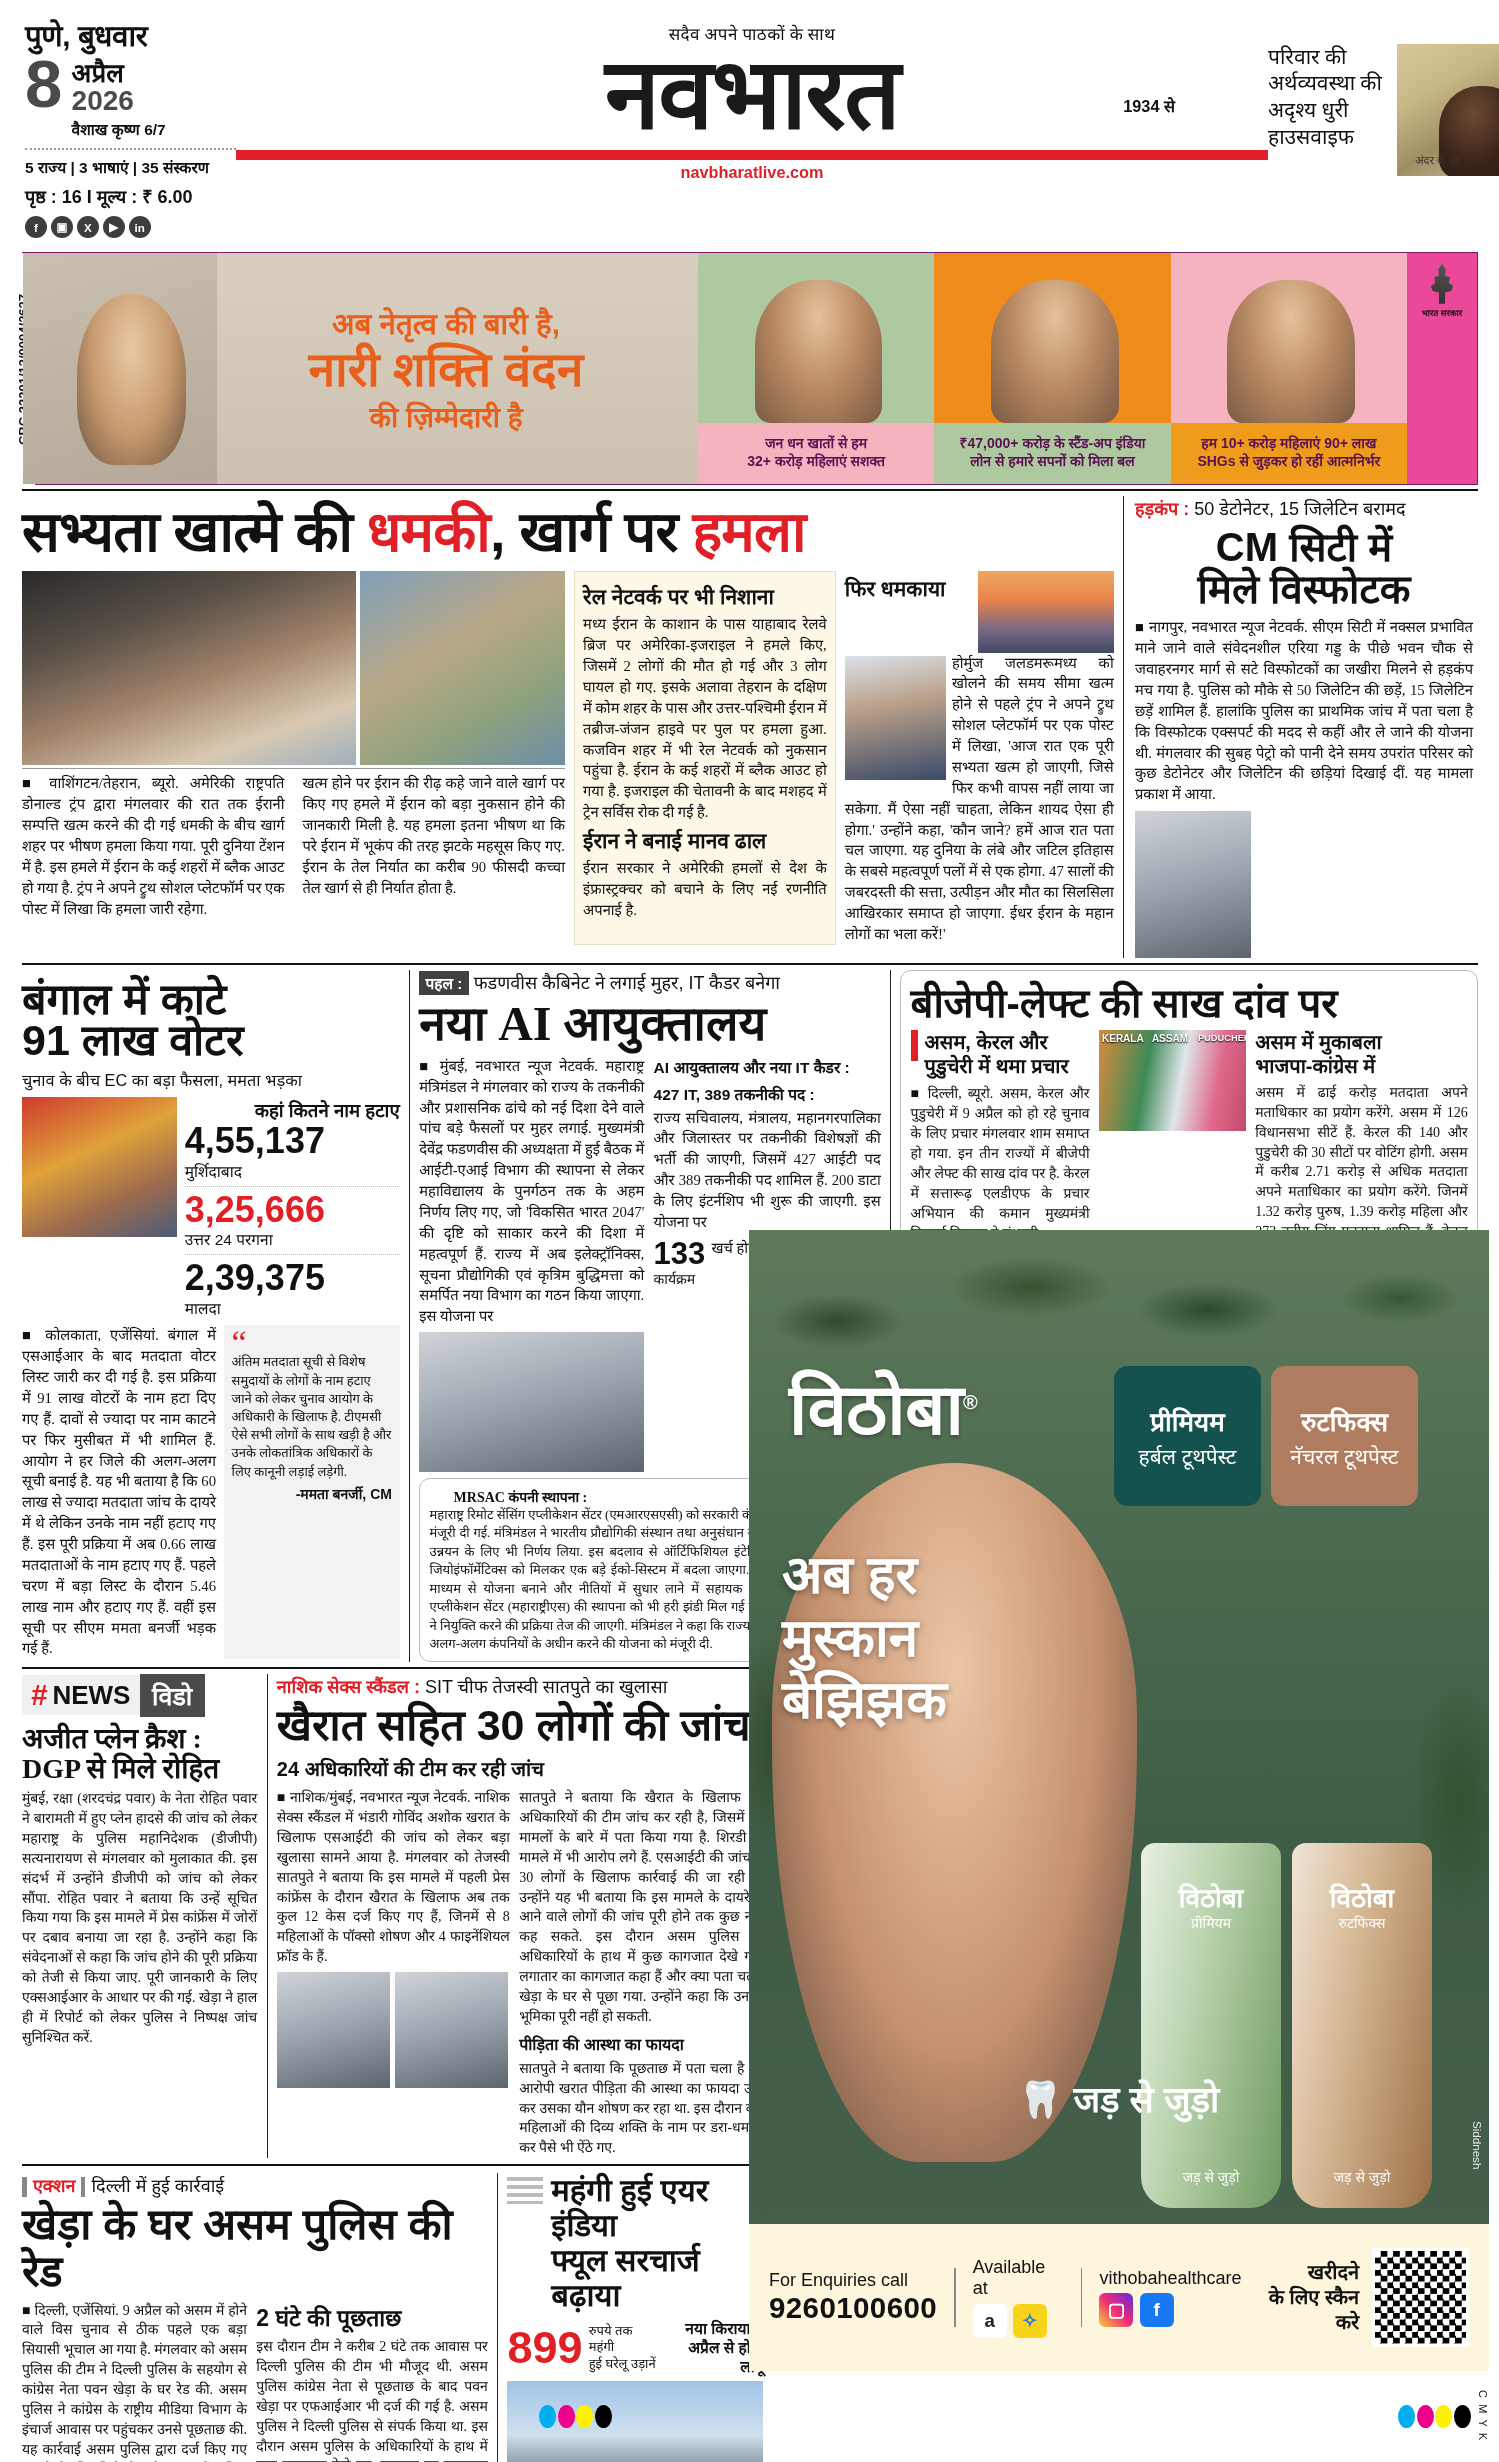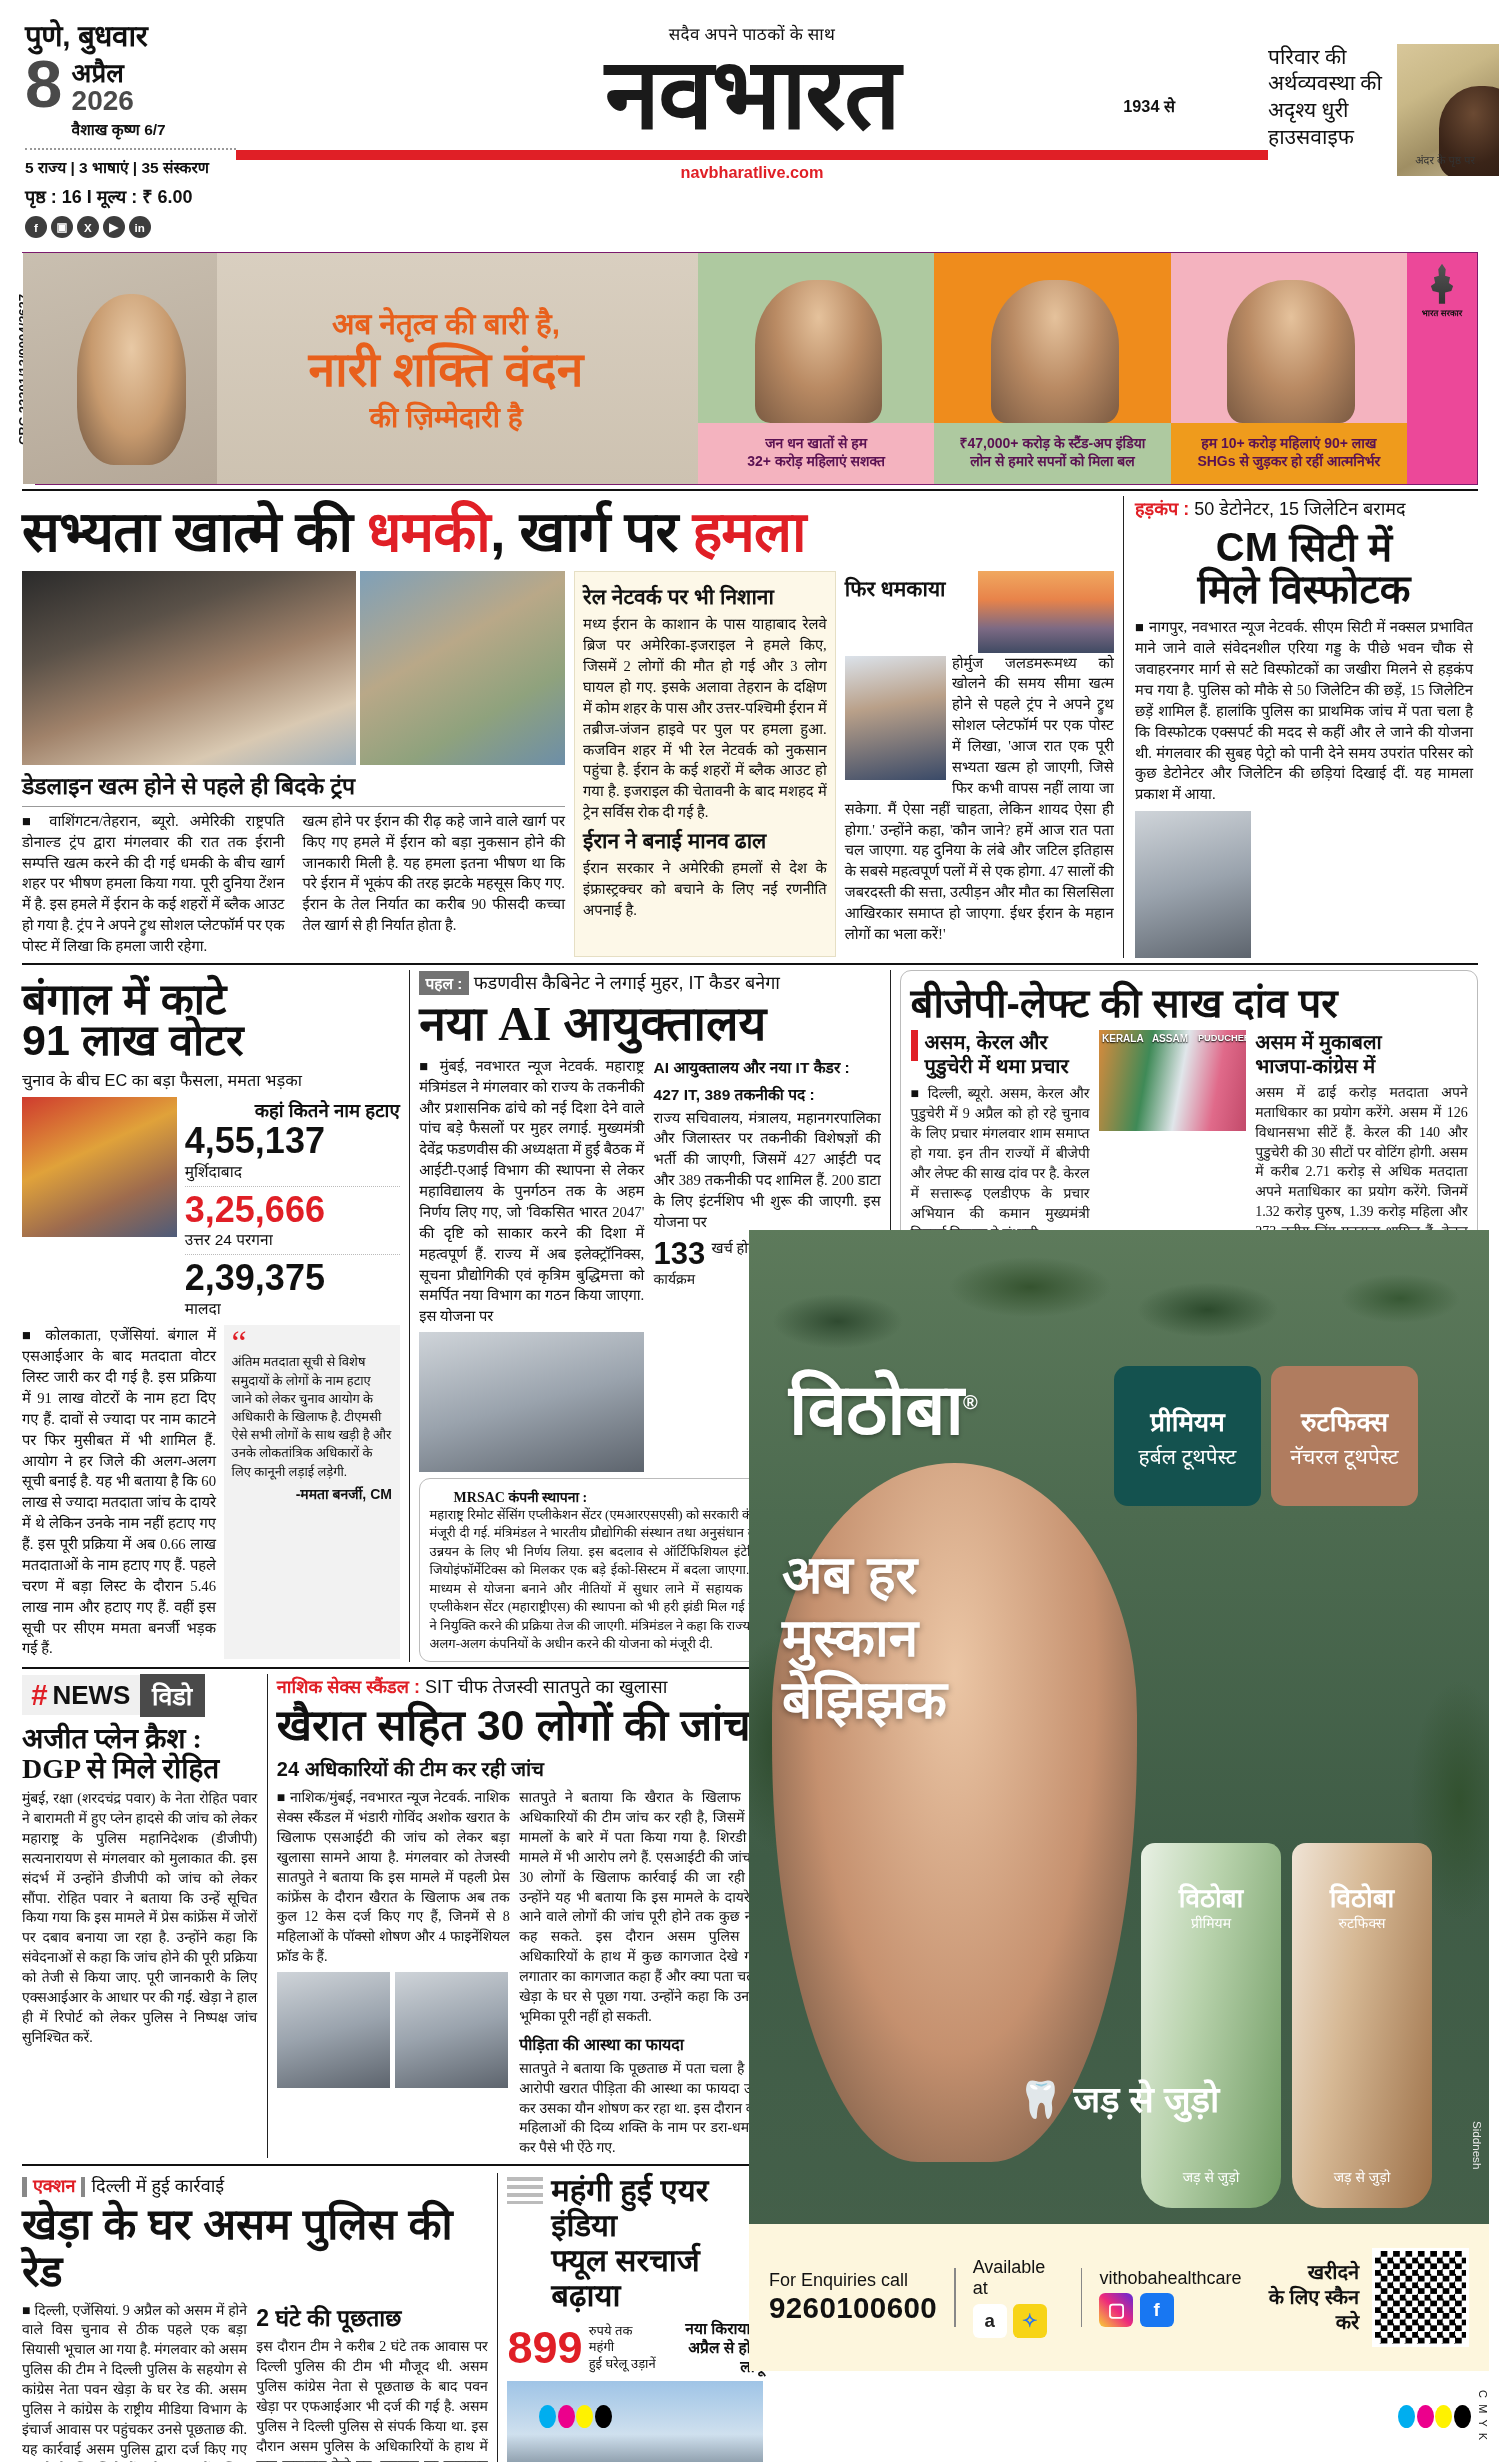--- a/index.html
+++ b/index.html
@@ -137,21 +137,21 @@
   .stat-num.r { color:#e01f26; }
   .stat-lbl { font-family:"Liberation Sans",sans-serif; font-size:15.5px; }
   .dotline { border-top: 1.6px dotted #bbb; margin: 3.9px 0; }
 
   .quotebox { background:#f2f2f2; padding:7.8px; font-size:13px; line-height:1.4; }
   .quotemark { font-family:"Liberation Serif",serif; font-size:34px; color:#e01f26; line-height:0.6; }
   .quote-attr { text-align:right; font-family:"Liberation Sans",sans-serif; font-weight:bold; font-size:14px; margin-top:4.7px; }
 
   .roundbox { border:0.8px solid #bbb; border-radius:11px; padding:7.8px 9.3px; }
 
-  .pillred { display:inline-block; background:#737373; color:#fff; font-family:"Liberation Sans",sans-serif;
+  .pillred { display:inline-block; background:#404040; color:#fff; font-family:"Liberation Sans",sans-serif;
              font-weight:bold; font-size:15.5px; padding:0.8px 6.2px; }
   .redtick { display:inline-block; width:7.8px; height:31px; background:#e01f26; vertical-align:middle; margin-right:6.2px;}
 
   
   .sec3 { display:flex; margin: 0 11px; }
   .s3a { width: 248px; padding-right: 9.3px; border-right: 1.6px solid #222; }
   .s3b { width: 501px; padding-left: 9.3px; }
   .s3c { width: 722px; }
   .newsvid { display:flex; align-items:center; width: 100%; }
   .nv-a { background:#f0f0f0; padding:3.1px 9.3px; font-family:"Liberation Sans",sans-serif; font-weight:bold;
@@ -325,21 +325,20 @@
         <span>सभ्यता खात्मे की </span><span class="red">धमकी</span><span>, खार्ग पर </span><span class="red">हमला</span>
       </div>
 
       <div class="lead-body">
 
         <div style="width:543px;">
           <div style="display:flex;gap:4.7px;">
             <div class="ph ph-smoke" style="width:334px;height:194px;"></div>
             <div class="ph ph-map" style="width:205px;height:194px;"></div>
           </div>
-          <div class="subhead">डेडलाइन खत्म होने से पहले ही बिदके ट्रंप</div>
           <div class="thinrule"></div>
           <div style="display:flex;gap:18px;">
             <div class="col-txt" style="width:264px;">■ वाशिंगटन/तेहरान, ब्यूरो. अमेरिकी राष्ट्रपति डोनाल्ड ट्रंप द्वारा मंगलवार की रात तक ईरानी सम्पत्ति खत्म करने की दी गई धमकी के बीच खार्ग शहर पर भीषण हमला किया गया. पूरी दुनिया टेंशन में है. इस हमले में ईरान के कई शहरों में ब्लैक आउट हो गया है. ट्रंप ने अपने ट्रुथ सोशल प्लेटफॉर्म पर एक पोस्ट में लिखा कि हमला जारी रहेगा.</div>
             <div class="col-txt" style="width:264px;">खत्म होने पर ईरान की रीढ़ कहे जाने वाले खार्ग पर किए गए हमले में ईरान को बड़ा नुकसान होने की जानकारी मिली है. यह हमला इतना भीषण था कि परे ईरान में भूकंप की तरह झटके महसूस किए गए. ईरान के तेल निर्यात का करीब 90 फीसदी कच्चा तेल खार्ग से ही निर्यात होता है.</div>
           </div>
         </div>
 
         <div class="tinted" style="width:264px;">
           <div class="subhead-sm">रेल नेटवर्क पर भी निशाना</div>
           <div class="col-txt">मध्य ईरान के काशान के पास याहाबाद रेलवे ब्रिज पर अमेरिका-इजराइल ने हमले किए, जिसमें 2 लोगों की मौत हो गई और 3 लोग घायल हो गए. इसके अलावा तेहरान के दक्षिण में कोम शहर के पास और उत्तर-पश्चिमी ईरान में तब्रीज-जंजन हाइवे पर पुल पर हमला हुआ. कजविन शहर में भी रेल नेटवर्क को नुकसान पहुंचा है. ईरान के कई शहरों में ब्लैक आउट हो गया है. इजराइल की चेतावनी के बाद मशहद में ट्रेन सर्विस रोक दी गई है.</div>

